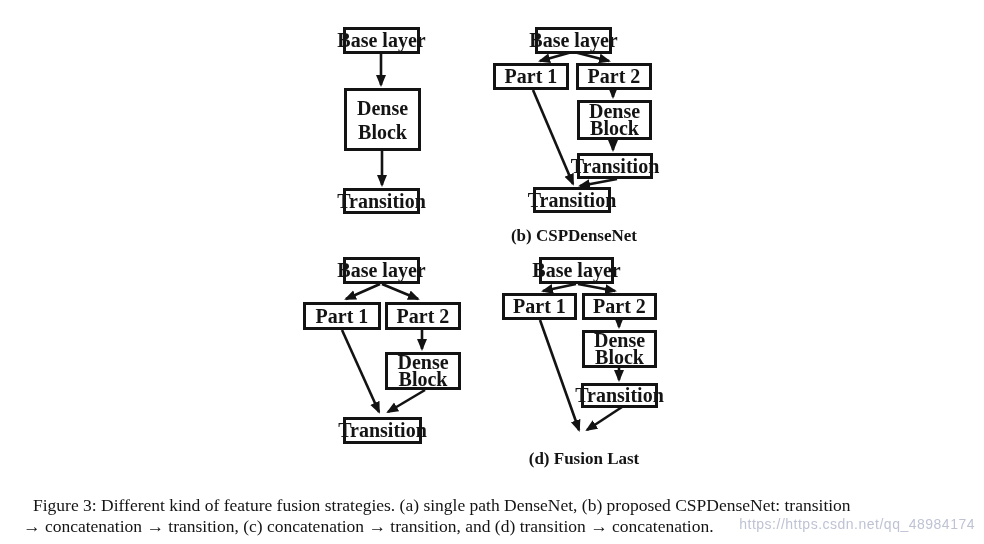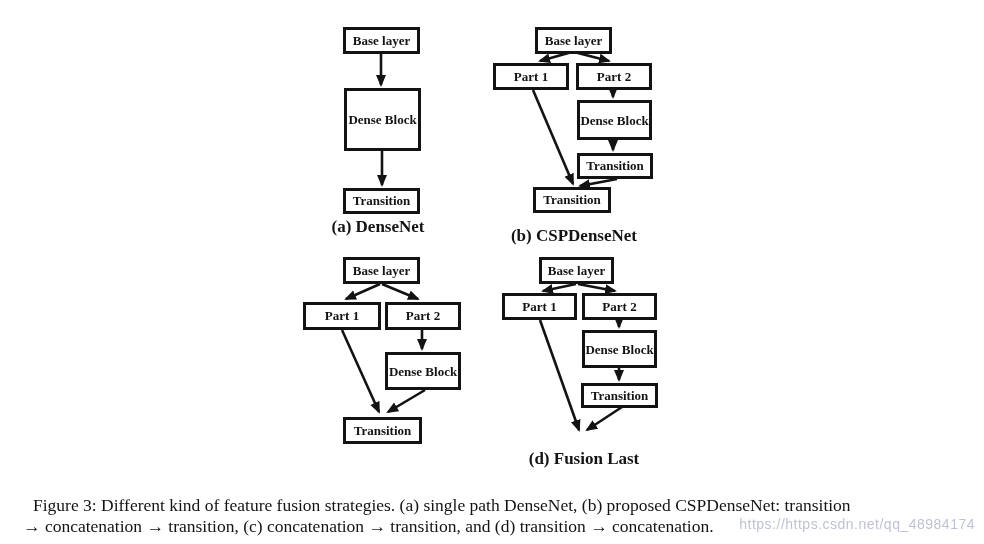--- a/index.html
+++ b/index.html
@@ -5,21 +5,21 @@
   html,body{margin:0;padding:0;background:#ffffff;}
   .canvas{
     position:relative;width:984px;height:544px;background:#ffffff;
     font-family:"Liberation Serif", serif;color:#141414;overflow:hidden;
   }
   .arrows{position:absolute;left:0;top:0;width:984px;height:544px;z-index:1;}
   .arrows line{stroke:#131313;stroke-width:2.6;}
   .node{
     position:absolute;box-sizing:border-box;border:3px solid #131313;background:#ffffff;
     display:flex;align-items:center;justify-content:center;text-align:center;
-    font-weight:bold;font-size:13px;white-space:nowrap;z-index:2;letter-spacing:0px;
+    font-weight:bold;font-size:20px;white-space:nowrap;z-index:2;letter-spacing:0px;
   }
   .node.wrap{white-space:normal;}
   .node.tall{line-height:24px;}
   .node.short{line-height:17px;}
   .diagram-label{
     position:absolute;width:180px;text-align:center;font-weight:bold;font-size:17px;
     white-space:nowrap;z-index:2;
   }
   .caption{
     position:absolute;left:23px;top:495px;width:948px;font-size:17.5px;line-height:21px;z-index:2;
@@ -63,21 +63,20 @@
     <line x1="578" y1="284" x2="615" y2="291" marker-end="url(#ah)"></line>
     <line x1="619" y1="320" x2="619" y2="327" marker-end="url(#ah)"></line>
     <line x1="619" y1="368" x2="619" y2="380" marker-end="url(#ah)"></line>
     <line x1="540" y1="320" x2="579" y2="430" marker-end="url(#ah)"></line>
     <line x1="622" y1="407" x2="587" y2="430" marker-end="url(#ah)"></line>
   </svg>
 
   <div class="node" style="left:343px;top:27px;width:77px;height:27px">Base layer</div>
   <div class="node wrap tall" style="left:344px;top:88px;width:77px;height:63px">Dense Block</div>
   <div class="node" style="left:343px;top:188px;width:77px;height:26px">Transition</div>
-  <div class="diagram-label" style="left:288px;top:217px">(a) DenseNet</div>
 
   <div class="node" style="left:535px;top:27px;width:77px;height:27px">Base layer</div>
   <div class="node" style="left:493px;top:63px;width:76px;height:27px">Part 1</div>
   <div class="node" style="left:576px;top:63px;width:76px;height:27px">Part 2</div>
   <div class="node wrap short" style="left:577px;top:100px;width:75px;height:40px">Dense Block</div>
   <div class="node" style="left:577px;top:153px;width:76px;height:26px">Transition</div>
   <div class="node" style="left:533px;top:187px;width:78px;height:26px">Transition</div>
   <div class="diagram-label" style="left:484px;top:226px">(b) CSPDenseNet</div>
 
   <div class="node" style="left:343px;top:257px;width:77px;height:27px">Base layer</div>

